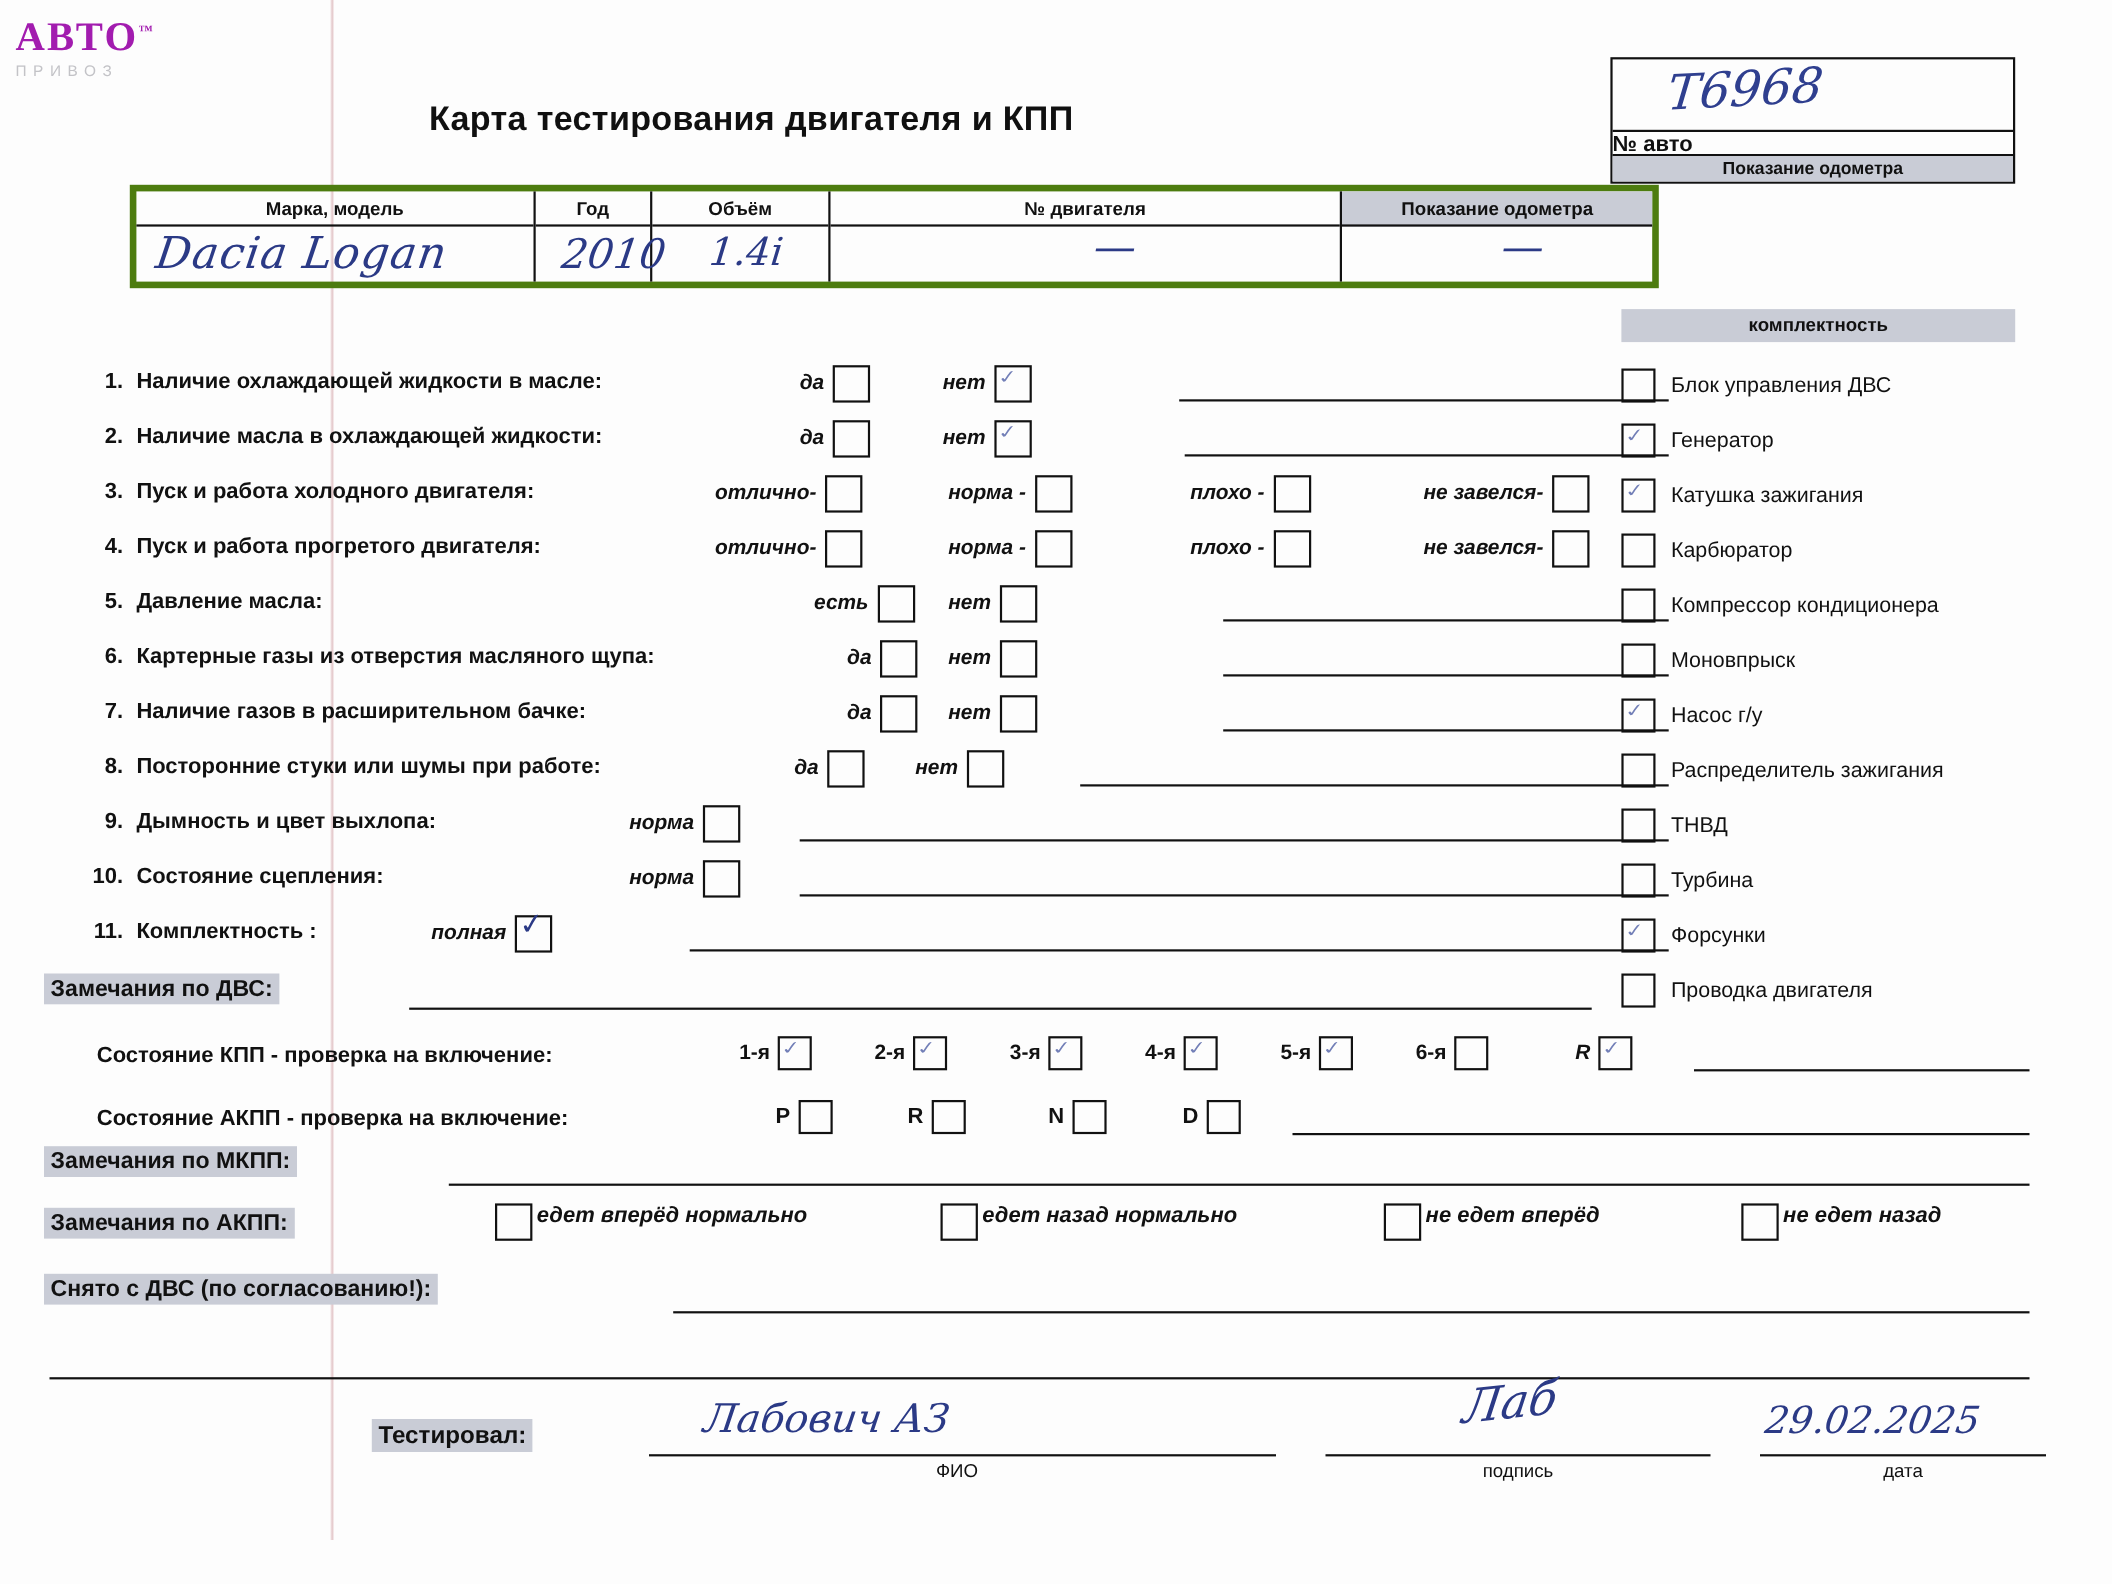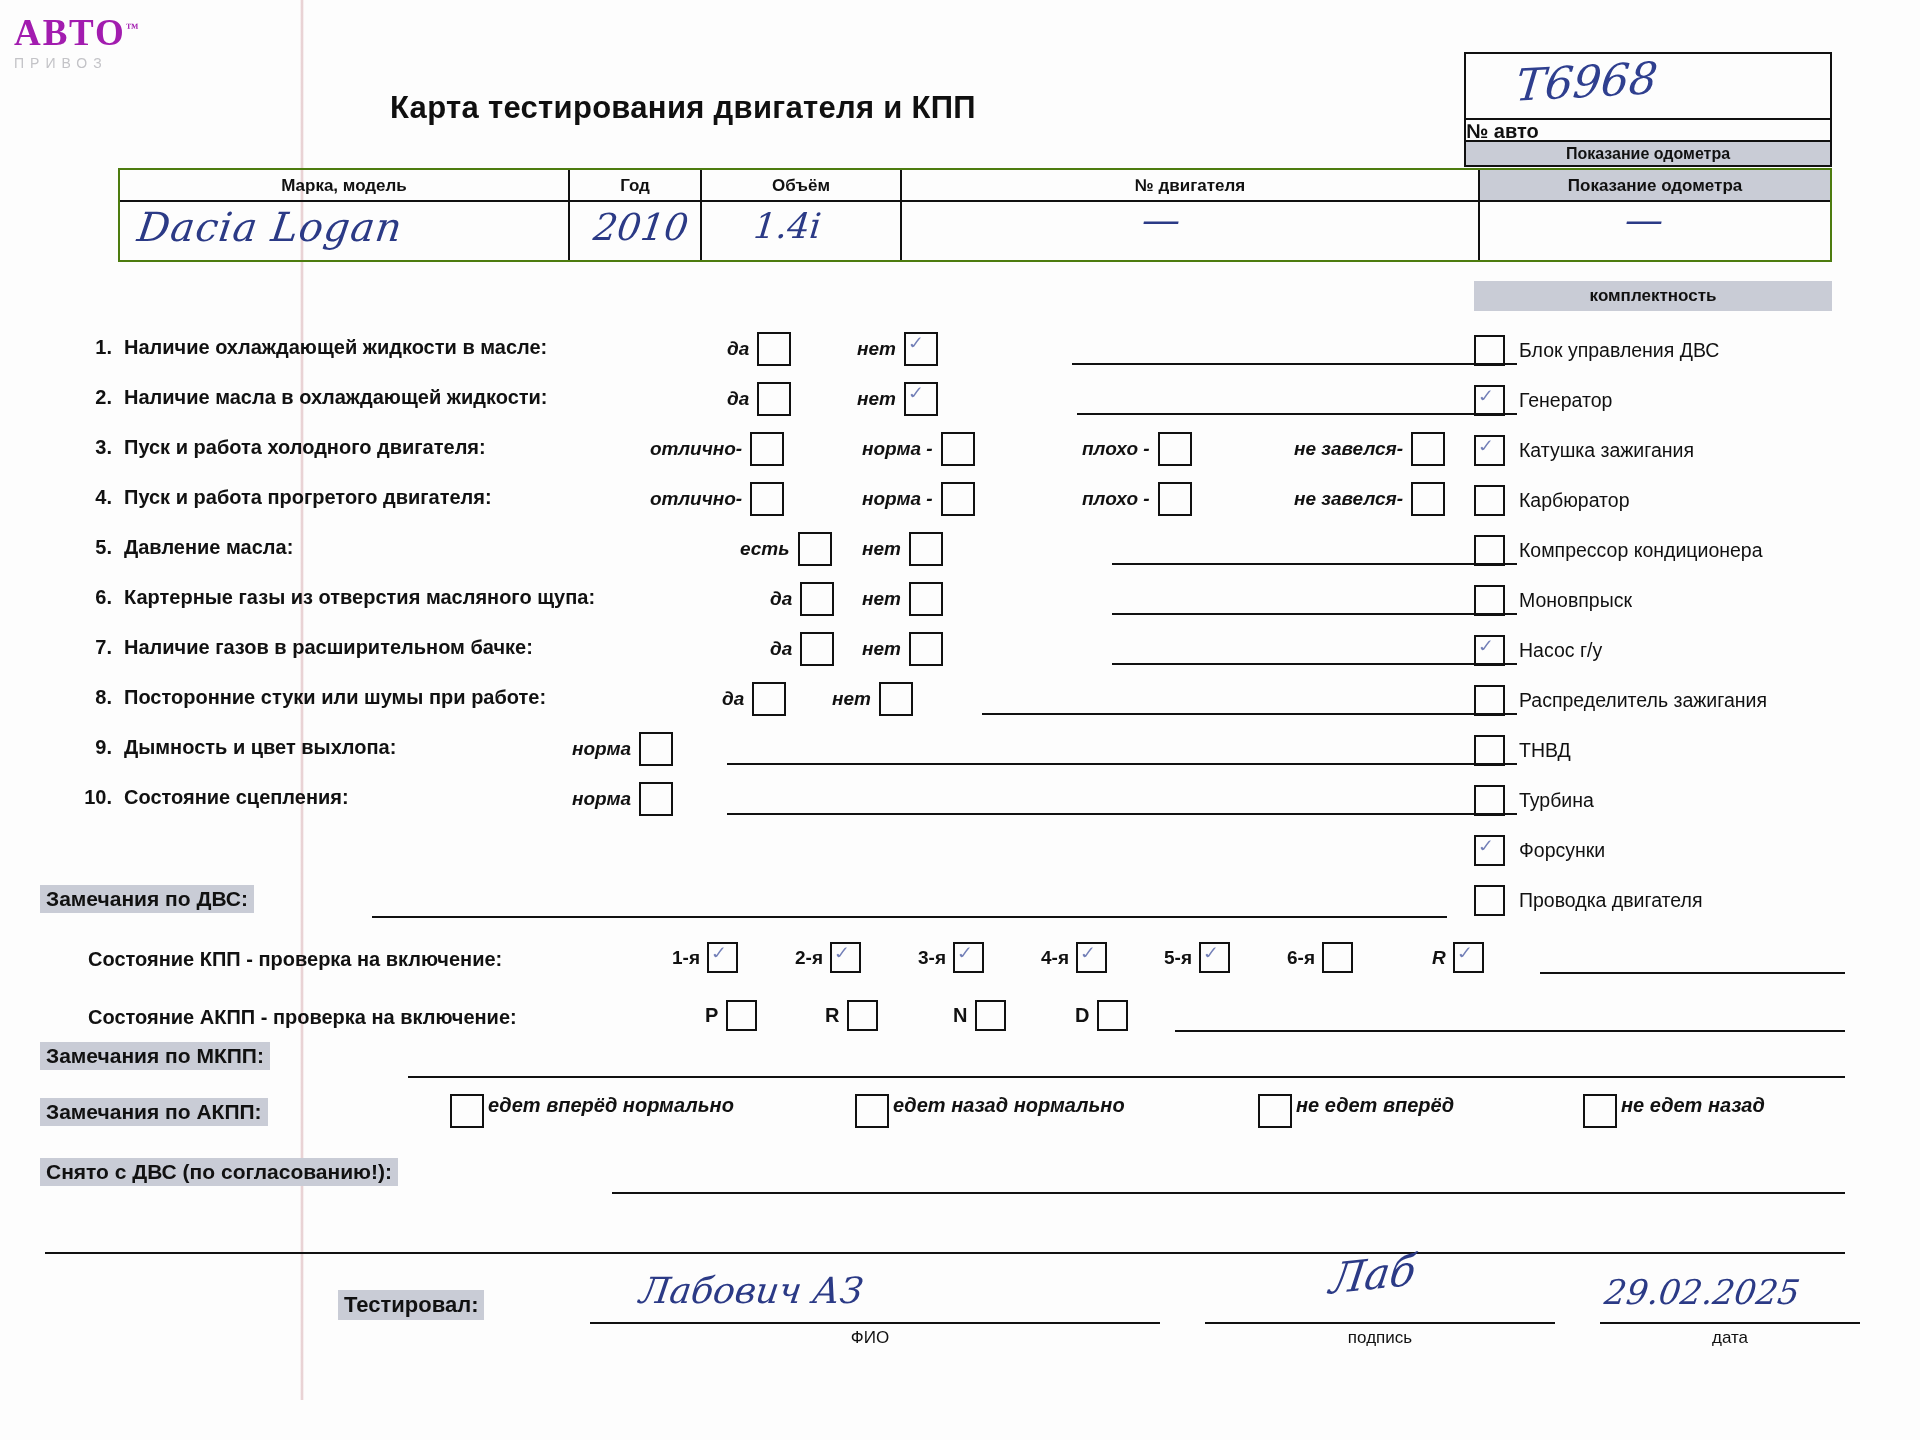--- a/index.html
+++ b/index.html
@@ -66,24 +66,23 @@
     height: 22px; text-align: left; font-size: 20px; font-weight: bold;
     border-bottom: 2px solid #111; line-height: 22px;
   }
   .topright .lbl2 {
     height: 23px; text-align: center; font-size: 16px; font-weight: bold;
     line-height: 23px; background: #c9ccd6;
   }
   
   .htable {
     position: absolute; left: 118px; top: 168px;
-    width: 1714px; height: 94px;
-    border: 2px solid #4d7c0f;
+    width: 1390px; height: 94px;
+    border: 6px solid #4d7c0f;
     display: flex;
-    align-items: flex-end;
   }
   .htable .col { border-right: 2px solid #111; position: relative; }
   .htable .col:last-child { border-right: none; }
   .hc1 { width: 450px; }
   .hc2 { width: 132px; }
   .hc3 { width: 200px; }
   .hc4 { width: 578px; }
   .hc5 { width: 350px; }
   .hhead {
     height: 32px; border-bottom: 2px solid #111;
@@ -480,20 +479,29 @@
     <div class="item">
       <div class="it-num">10.</div>
       <div class="it-txt">Состояние сцепления:</div>
       <div class="opt" style="left:500px;top:2px">
         <span class="olab">норма</span>
         <span class="bx"></span>
       </div>
       <div class="line" style="left:655px;top:33px;width:790px"></div>
     </div>
 
+    <div class="item">
+      <div class="it-num">11.</div>
+      <div class="it-txt">Комплектность :</div>
+      <div class="opt" style="left:320px;top:2px">
+        <span class="olab">полная</span>
+        <span class="bx tick"></span>
+      </div>
+      <div class="line" style="left:555px;top:33px;width:890px"></div>
+    </div>
   </div>
 
   <div class="rem" style="left:40px;top:885px">Замечания по ДВС:</div>
   <div class="line" style="left:372px;top:916px;width:1075px"></div>
 
   <div class="sub-lbl" style="left:88px;top:948px">Состояние КПП - проверка на включение:</div>
   <div class="gearopt" style="left:672px;top:942px">
     <span class="glab">1-я</span>
     <span class="bx sm tick-soft"></span>
   </div>

